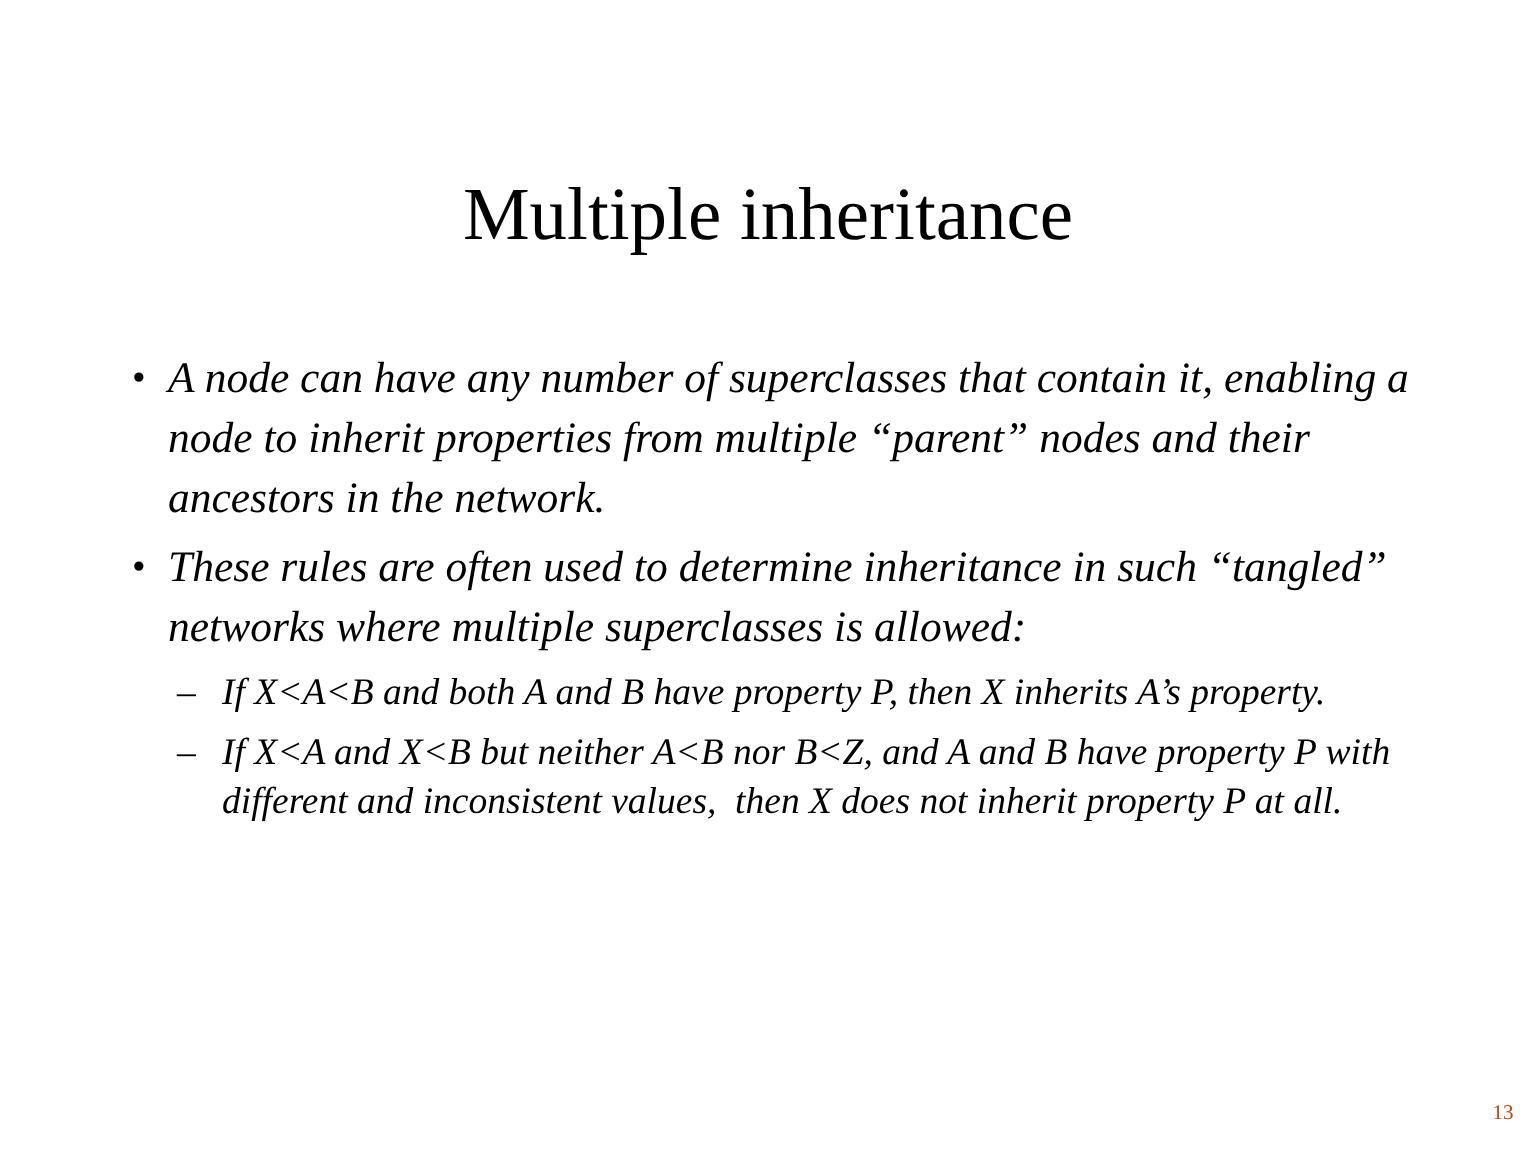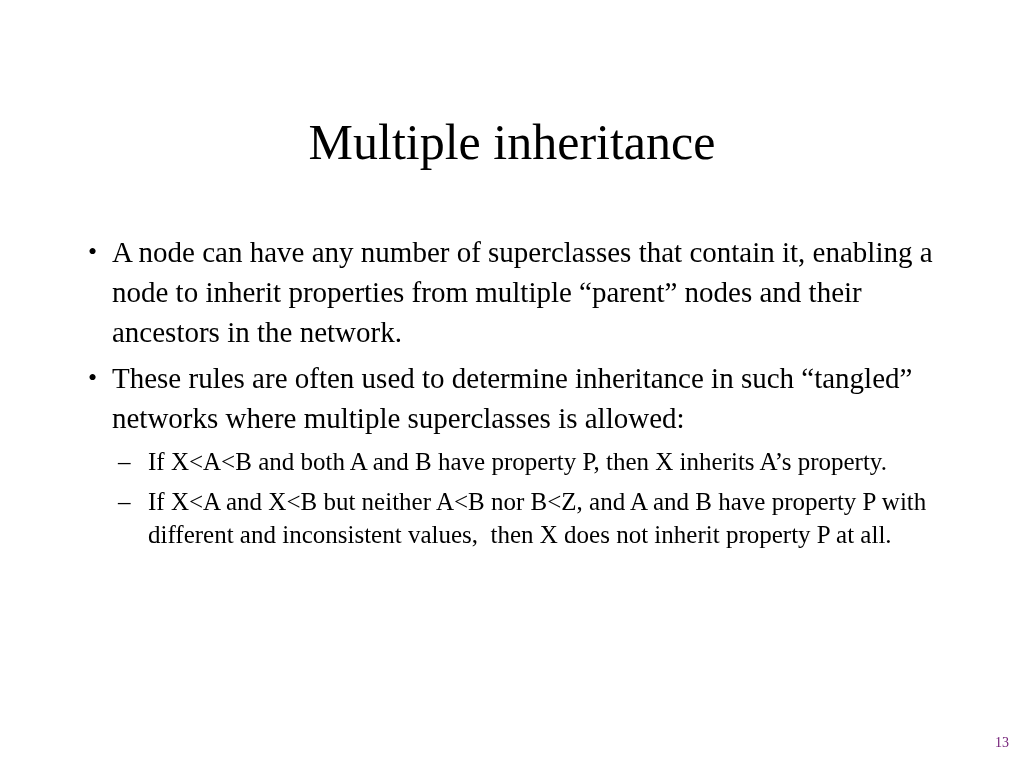--- a/index.html
+++ b/index.html
@@ -33,20 +33,21 @@
     left: 88px;
     top: 232px;
     width: 880px;
   }
   .bullet {
     position: relative;
   }
   .bullet .btext {
     white-space: pre-wrap;
     display: block;
+    font-style: italic;
   }
   .l1 {
     font-size: 29px;
     line-height: 40px;
     padding-left: 24px;
     width: 840px;
   }
   .l1 > .marker {
     position: absolute;
     left: 0;
@@ -69,21 +70,21 @@
     left: 30px;
     top: 0;
     line-height: 33px;
   }
   .page-number {
     position: absolute;
     top: 735px;
     right: 15px;
     font-size: 14px;
     line-height: 1.2;
-    color: #701a75;
+    color: #c2410c;
   }
 </style>
 </head>
 <body>
 
 <div class="slide">
 
   <div class="title">Multiple inheritance</div>
 
   <div class="content">

